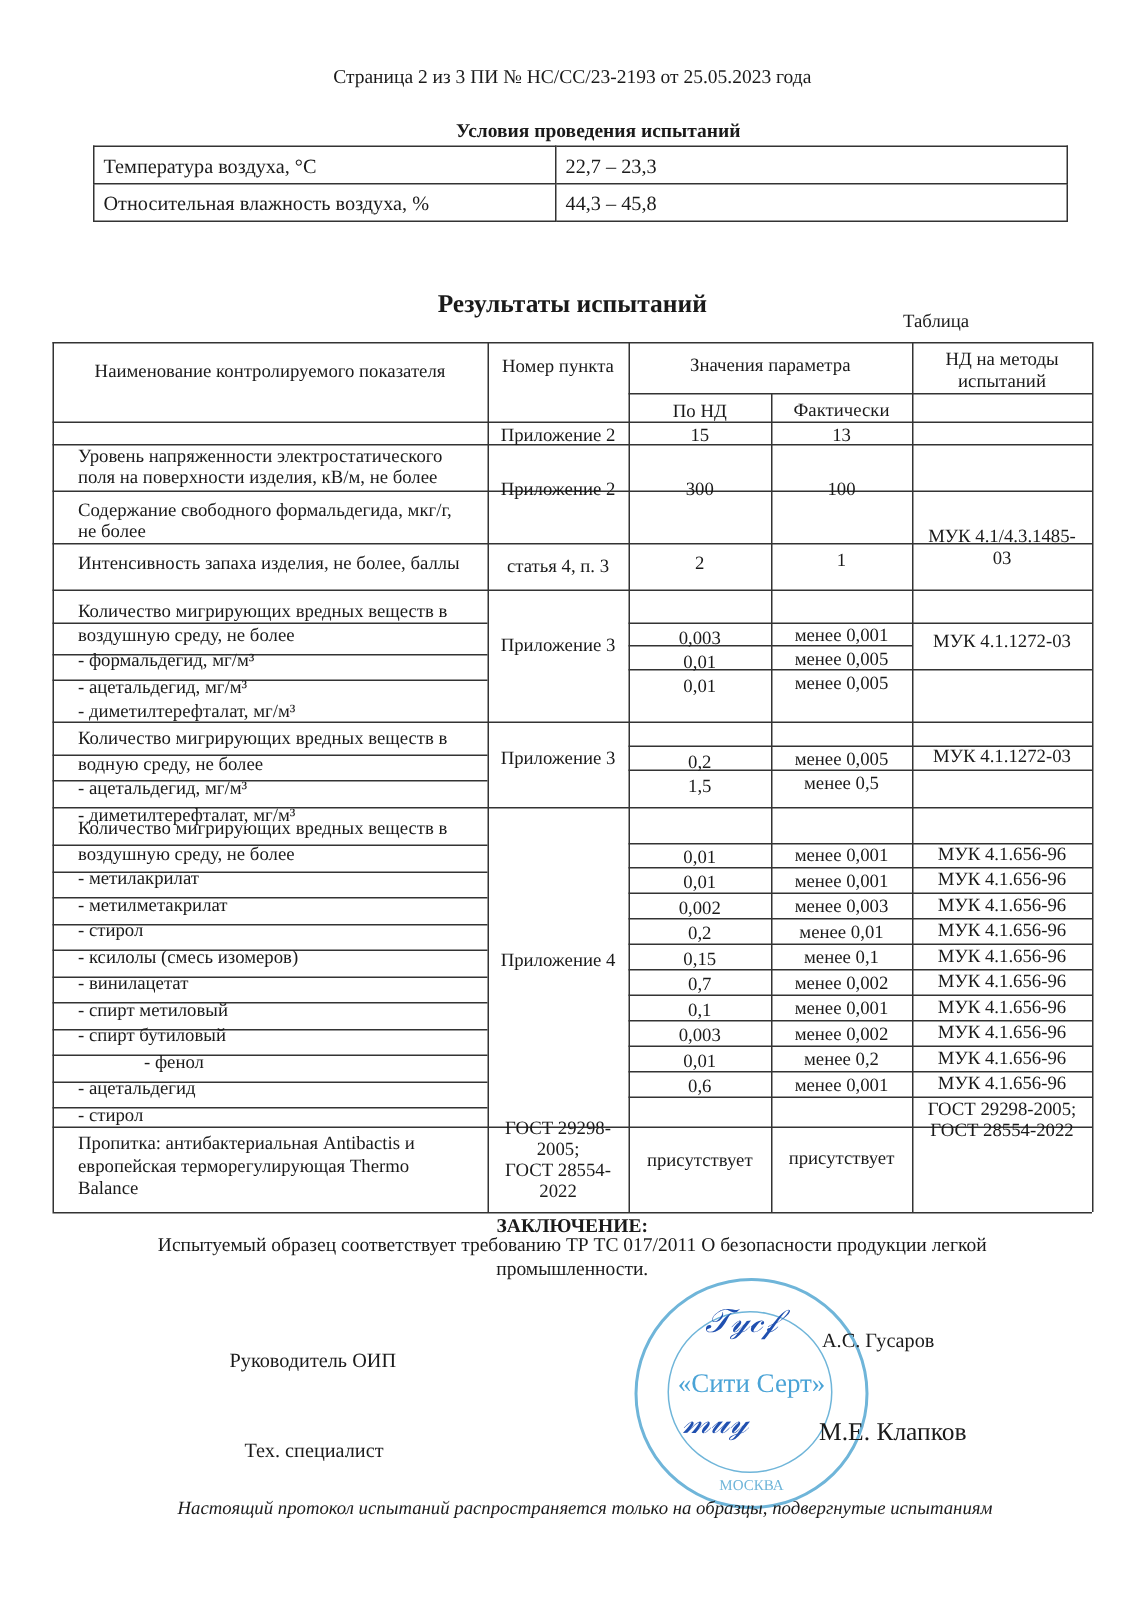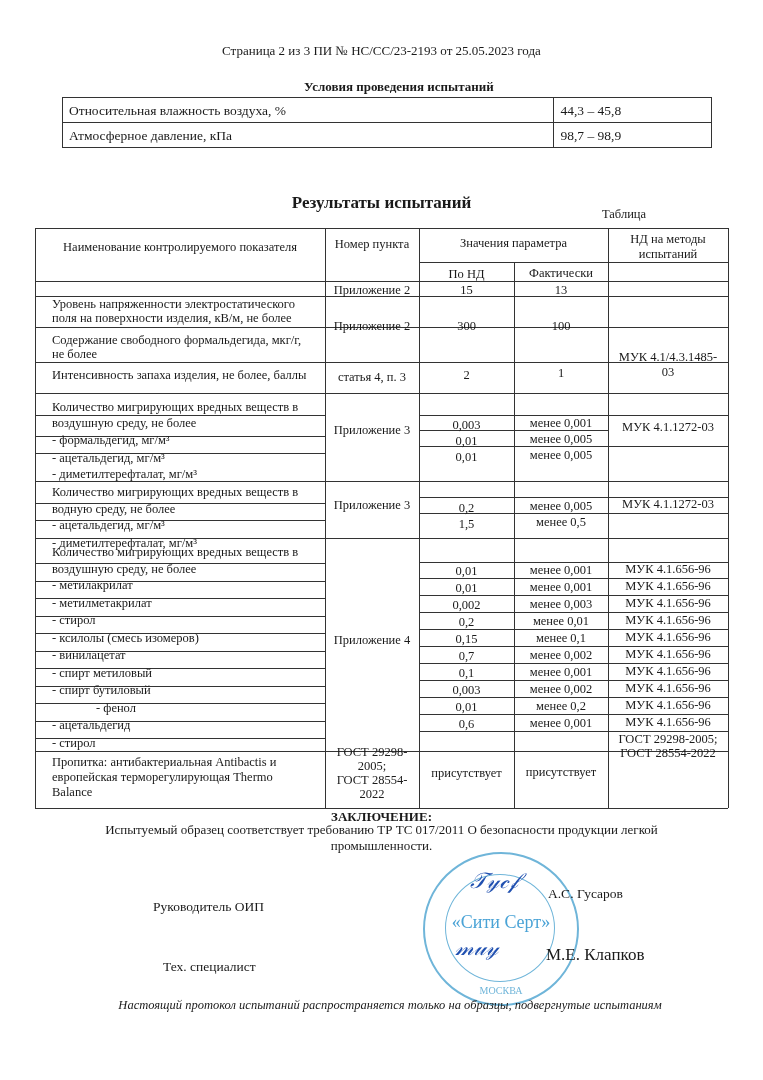--- a/index.html
+++ b/index.html
@@ -21,27 +21,27 @@
   .footer { position:absolute; left:110px; width:560px; top:997px; text-align:center; font-style:italic; font-size:12.5px; line-height:17px; }
 </style>
 </head>
 <body>
 
 <div class="header">Страница 2 из 3 ПИ № НС/СС/23-2193 от 25.05.2023 года</div>
 
 <div class="t sec-title" style="left:272px;top:80px;margin-left:32px;">Условия проведения испытаний</div>
 <table class="cond">
   <tbody>
+      <tr>
+        <td style="width:295px">Температура воздуха, °С</td>
+        <td>22,7 – 23,3</td>
+      </tr>
   <tr>
         <td>Относительная влажность воздуха, %</td>
         <td>44,3 – 45,8</td>
-      </tr>
-  <tr>
-        <td>Атмосферное давление, кПа</td>
-        <td>98,7 – 98,9</td>
       </tr>
 </tbody>
   </table>
 
 <div class="res-title">Результаты испытаний</div>
 <div class="t" style="left:602px;top:207px;">Таблица</div>
 
 <div>
 
   <div class="vl" style="left:35px;top:228px;height:580px"></div>

